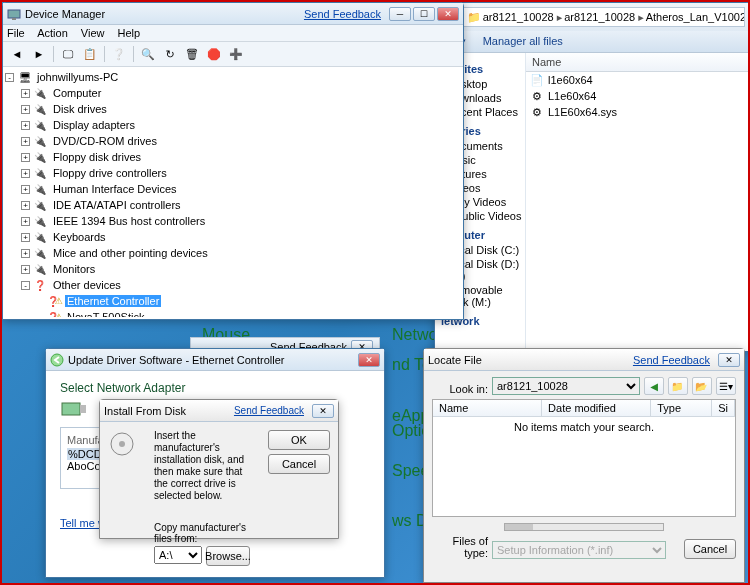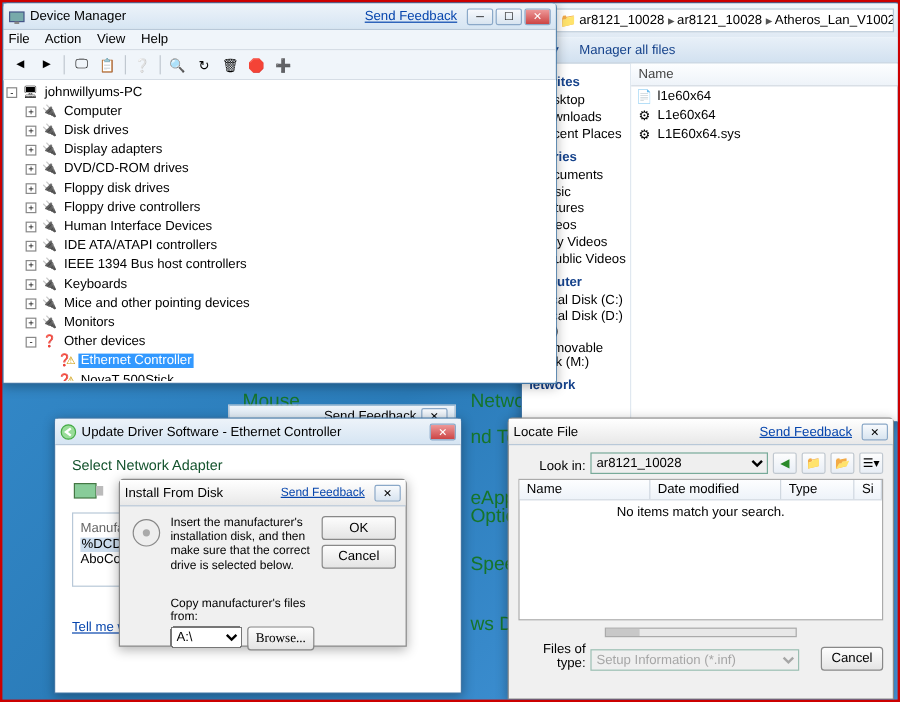--- a/index.html
+++ b/index.html
@@ -56,21 +56,21 @@
 
 #updatedrv { left: 43px; top: 346px; width: 340px; height: 230px; z-index: 30; }
 #updatedrv .content { padding: 10px 14px; }
 .wiztitle { color: #14532d; font-size: 12px; margin-bottom: 2px; }
 .listsection { border: 1px solid #b8c8d8; padding: 6px; font-size: 11px; }
 .link { color: #0645ad; text-decoration: underline; cursor: pointer; font-size: 11px; }
 
 
 #installdisk { left: 97px; top: 397px; width: 240px; height: 140px; z-index: 50; background: #f0f0f0; border: 1px solid #888; }
 #installdisk .titlebar { background: linear-gradient(#fff, #e8e8e8); }
-#installdisk .body { padding: 8px; font-size: 10px; display: flex; gap: 6px; }
+#installdisk .body { padding: 8px; font-size: 10px; display: flex; gap: 18px; }
 .dlgbtn { width: 62px; height: 20px; font-size: 11px; border: 1px solid #888; background: linear-gradient(#fdfdfd, #e4e4e4); border-radius: 3px; cursor: pointer; display: flex; align-items: center; justify-content: center; }
 
 
 #locate { left: 421px; top: 346px; width: 322px; height: 235px; z-index: 40; background: #f0f0f0; border: 1px solid #888; }
 #locate .titlebar { background: linear-gradient(#fff, #e8e8e8); }
 #locate .body { padding: 6px 8px; font-size: 11px; }
 .lookline { display: flex; align-items: flex-end; gap: 4px; margin-bottom: 4px; }
 .lookline label { width: 56px; text-align: right; }
 .lookline select, .lookline input { flex: 1; font-size: 11px; height: 18px; border: 1px solid #7a9; }
 .filelist { border: 1px solid #aaa; background: #fff; height: 118px; margin: 2px 0 6px 0; }
@@ -343,21 +343,21 @@
           <ellipse cx="14" cy="14" rx="3" ry="3" fill="#aaa"></ellipse>
         </svg>
     </span>
     <div style="flex:1;">
       <div style="font-size:10px; line-height:1.2;">Insert the manufacturer's installation disk, and then make sure that the correct drive is selected below.</div>
       <div style="margin-top:20px; font-size:10px;">Copy manufacturer's files from:</div>
       <div style="display:flex; gap:4px; margin-top:2px;">
         <select style="flex:1; font-size:11px; height:18px;">
           <option>A:\</option>
         </select>
-        <button class="dlgbtn" style="width:56px;font-family:Liberation Serif, serif;">Browse...</button>
+        <button class="dlgbtn" style="width:44px;">Browse...</button>
       </div>
     </div>
     <div style="display:flex; flex-direction:column; gap:4px;">
       <button class="dlgbtn">OK</button>
       <button class="dlgbtn">Cancel</button>
     </div>
   </div>
 </div>
 
 <div id="locate" class="window">

